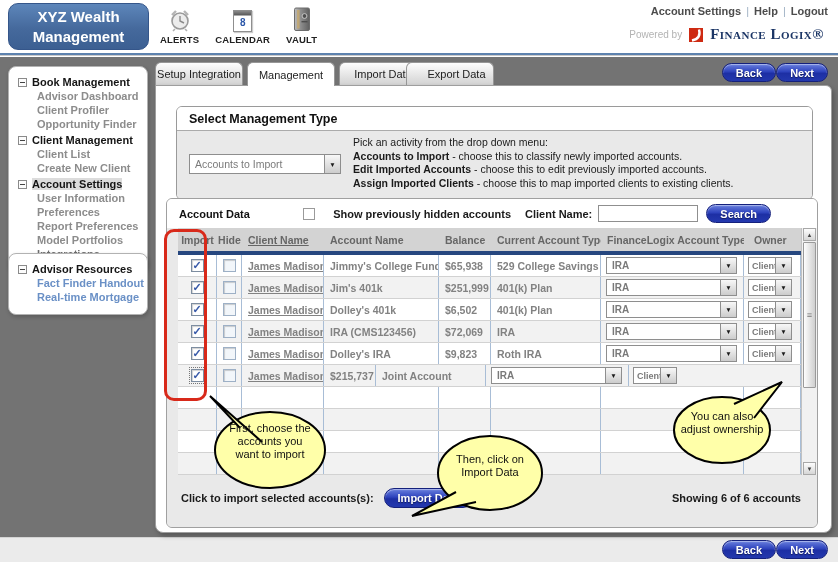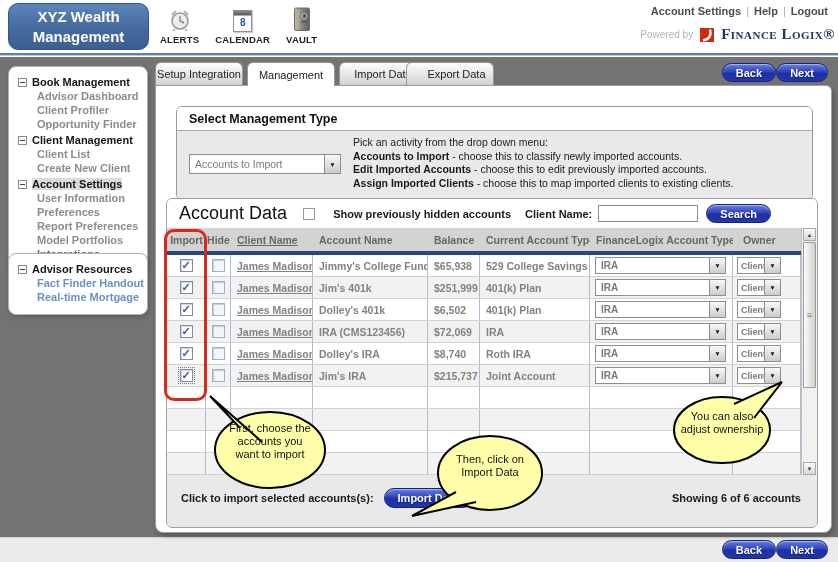--- a/index.html
+++ b/index.html
@@ -15,21 +15,21 @@
     color:#fff; font-weight:bold; font-size:15px; text-align:center; padding-top:3px; line-height:20px; }
   .hdr-icons { position:absolute; left:160px; top:7px; display:flex; gap:16px; align-items:flex-end; }
   .hdr-icon { display:flex; flex-direction:column; align-items:center; gap:2px; cursor:pointer; }
   .hdr-icon-label { font-weight:bold; font-size:9.5px; color:#222; letter-spacing:.2px; }
   .cal { width:19px; height:22px; border:1px solid #8f8f8f; background:#fff; box-shadow:1px 1px 1px rgba(0,0,0,.2); }
   .cal-top { height:5px; background:linear-gradient(#8a8a8a,#5a5a5a); border-bottom:1px solid #aaa; }
   .cal-day { color:#2a56a8; font-weight:bold; font-size:10px; text-align:center; line-height:13px; }
   .hdr-links { position:absolute; right:10px; top:5px; font-weight:bold; font-size:11px; color:#4c4c4c; }
   .hdr-links a { color:#4c4c4c; text-decoration:none; cursor:pointer; }
   .pipe { color:#9fb0c4; margin:0 5px; font-weight:normal; }
-  .powered { position:absolute; right:3px; top:26px; display:flex; align-items:center; gap:6px; }
+  .powered { position:absolute; right:14px; top:26px; display:flex; align-items:center; gap:6px; }
   .powered-label { color:#b3b3b3; font-size:10px; }
   .fl-brand { font-family:"Liberation Serif", serif; font-variant:small-caps; font-weight:bold; font-size:15px; color:#1c3666; letter-spacing:.5px; }
 
   
   .side-box { position:absolute; left:8px; width:140px; background:#fff; border:1px solid #b2b2b2; border-radius:8px;
     box-shadow:1px 2px 4px rgba(0,0,0,.2); padding:7px 0 9px; }
   .side-box1 { top:66px; }
   .side-box2 { top:253px; }
   .side-sec { display:flex; align-items:center; gap:5px; padding:2px 8px 1px 9px; }
   .minus-box { width:9px; height:9px; border:1px solid #8a8a8a; background:#fcfcfc; display:inline-flex; align-items:center; justify-content:center; flex:none; cursor:pointer; }
@@ -84,28 +84,28 @@
     display:inline-flex; align-items:center; justify-content:center; cursor:pointer; }
   .cb.checked::after { content:"✓"; color:#3a5ba9; font-weight:bold; font-size:11px; line-height:1; margin-top:-1px; }
   .cb.light { background:#f2f6fa; border-color:#9db0c6; }
   .cb.focused { outline:1px dotted #777; outline-offset:1px; }
   .cb.plain { width:12px; height:12px; background:#fff; border:1px solid #9a9a9a; box-shadow:none; }
 
   
   .adbox { position:absolute; left:10px; top:112px; width:652px; height:330px; border:1px solid #a0a0a0; border-radius:6px;
     background:#e9e9e9; overflow:hidden; display:flex; flex-direction:column; }
   .ad-title-row { height:29px; flex:none; background:#fff; display:flex; align-items:center; padding:0 12px; }
-  .ad-title { font-weight:normal; font-size:18px; color:#111; }
+  .ad-title { font-weight:bold; font-size:11px; color:#111; }
   .ad-cbgroup { margin-left:auto; display:flex; align-items:center; gap:18px; }
   .ad-label { font-weight:bold; font-size:11px; color:#1a1a1a; white-space:nowrap; }
   .ad-cn-label { margin-left:14px; }
   .ad-input { width:100px; height:17px; border:1px solid #8f8f8f; margin-left:6px; font-size:11px; padding:0 4px; font-family:"Liberation Sans",sans-serif; }
   .search-btn { margin-left:8px; margin-right:34px; }
 
-  .ad-table-wrap { height:247px; flex:none; display:flex; }
+  .ad-table-wrap { height:247px; flex:none; display:flex;padding-left:11px; }
   .ad-table { flex:1; display:flex; flex-direction:column; background:#fff; }
   .t-head { height:23px; flex:none; background:#d3d3d3; display:flex; align-items:center; }
   .t-head .cell { color:#666; font-weight:bold; font-size:10.5px; border-right:none; }
   .t-bluebar { height:4px; flex:none; background:#26477f; }
   .t-body { flex:1; display:flex; flex-direction:column; }
   .t-row { height:22px; flex:none; display:flex; border-bottom:1px solid #d2d2d2; background:#fff; }
   .t-body .t-row:nth-child(even) { background:#f2f2f2; }
   .cell { display:flex; align-items:center; height:100%; padding-left:6px; font-weight:bold; font-size:10.5px; color:#828282; overflow:hidden; white-space:nowrap; }
   .t-row .cell { border-right:1px solid #a8bdd6; }
   .cell.center { justify-content:center; padding-left:0; }
@@ -398,21 +398,21 @@
 
             <div class="t-row">
               <div class="cell c0 center">
                   <span class="cb checked"></span>
                 </div>
               <div class="cell c1 center">
                   <span class="cb light"></span>
                 </div>
               <div class="cell c2">James Madison</div>
               <div class="cell c3">Dolley's IRA</div>
-              <div class="cell c4">$8,740</div>
+              <div class="cell c4">$9,823</div>
               <div class="cell c5">Roth IRA</div>
               <div class="cell c6">
                   <span class="dd small">
                     <span class="dd-value">IRA</span>
                     <span class="dd-btn"></span>
                   </span>
                 </div>
               <div class="cell c7">
                   <span class="dd tiny">
                     <span class="dd-value">Client</span>
@@ -422,21 +422,20 @@
             </div>
 
             <div class="t-row">
               <div class="cell c0 center">
                   <span class="cb focused checked"></span>
                 </div>
               <div class="cell c1 center">
                   <span class="cb light"></span>
                 </div>
               <div class="cell c2">James Madison</div>
-              <div class="cell c3">Jim's IRA</div>
               <div class="cell c4">$215,737</div>
               <div class="cell c5">Joint Account</div>
               <div class="cell c6">
                   <span class="dd small">
                     <span class="dd-value">IRA</span>
                     <span class="dd-btn"></span>
                   </span>
                 </div>
               <div class="cell c7">
                   <span class="dd tiny">

